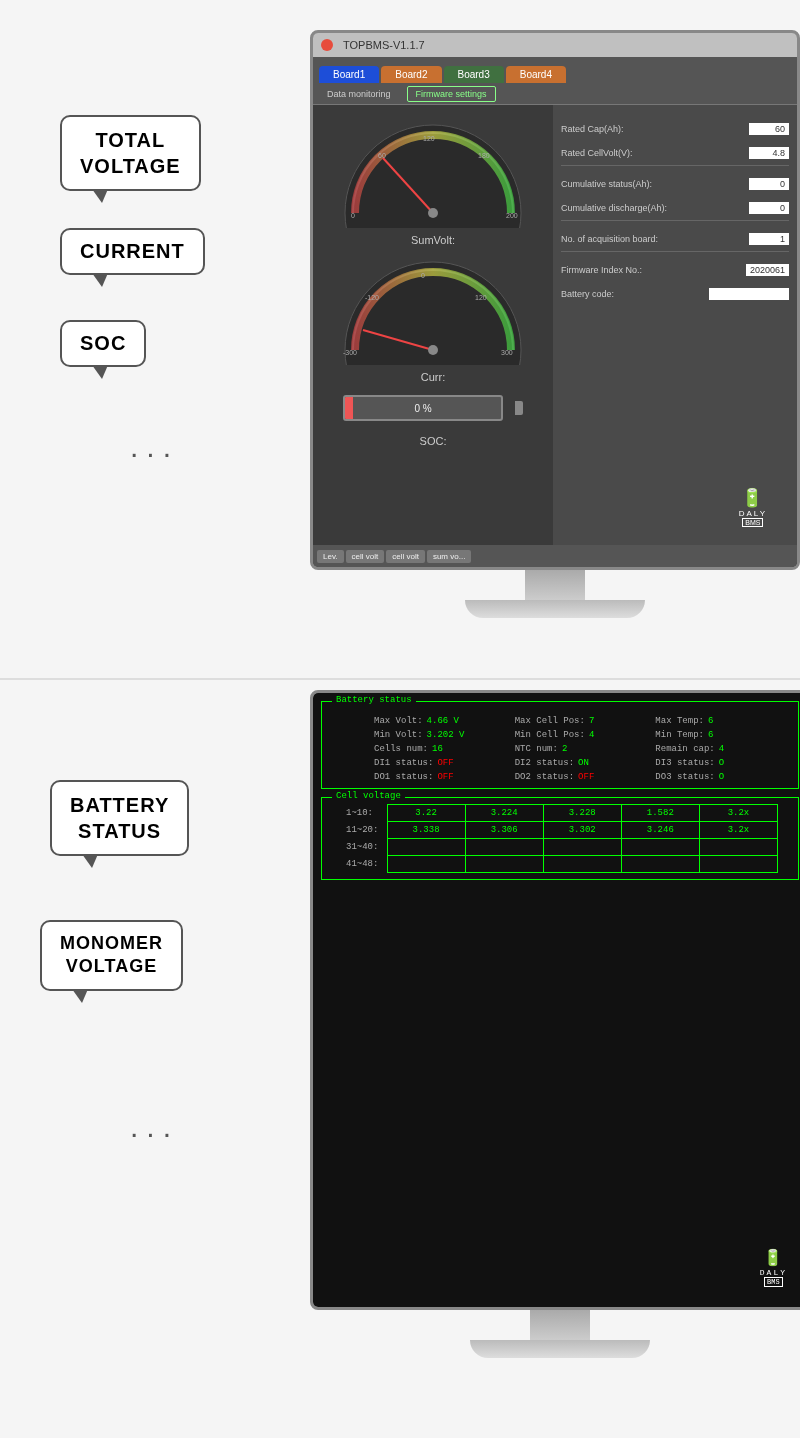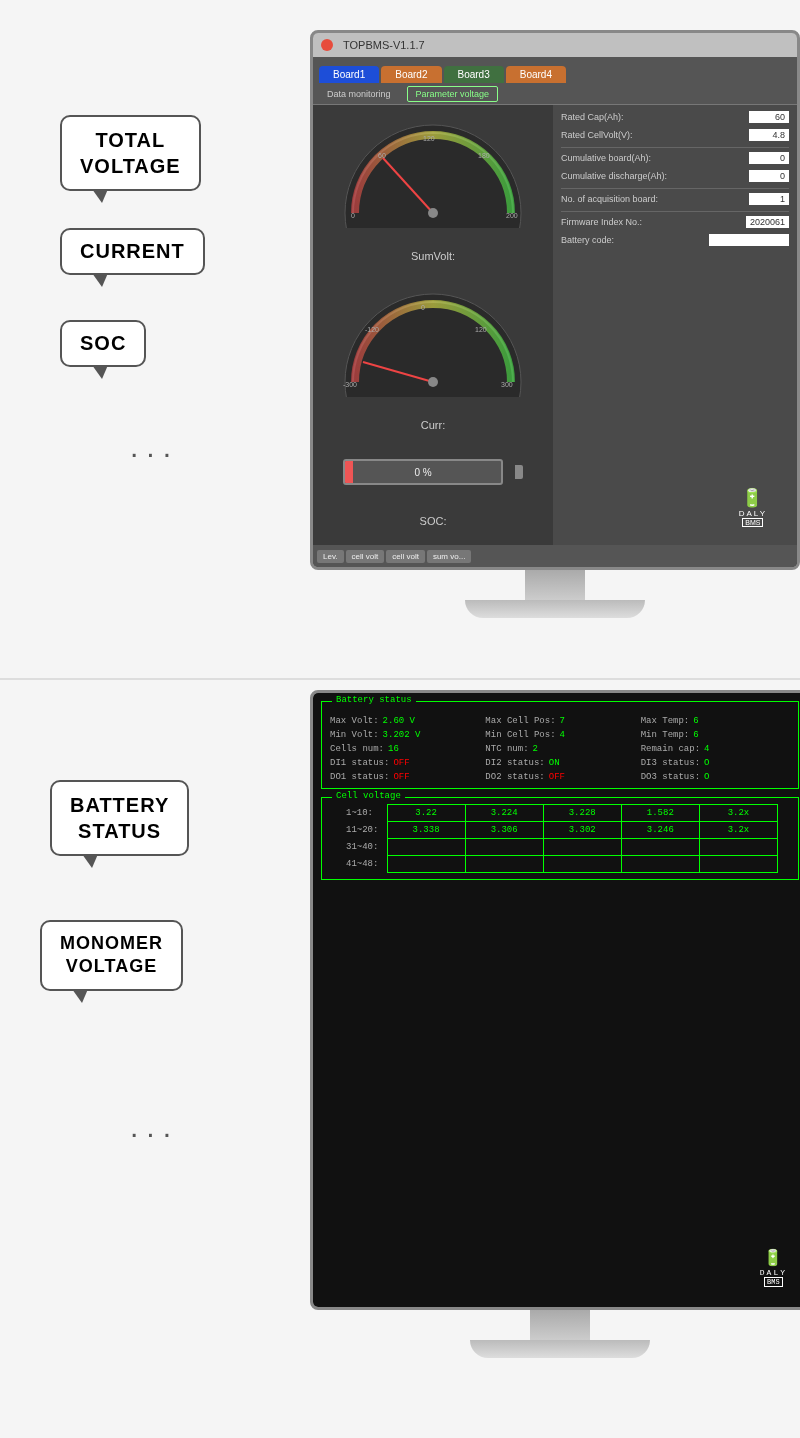--- a/index.html
+++ b/index.html
@@ -158,21 +158,21 @@
       display: flex;
       height: calc(100% - 72px);
     }
 
     .bms-left {
       width: 240px;
       display: flex;
       flex-direction: column;
       align-items: center;
       padding: 8px 4px;
-      gap: 20px;
+      gap: 4px;
     }
 
     .gauge-container {
       position: relative;
       width: 220px;
       height: 115px;
     }
 
     .gauge-label {
       text-align: center;
@@ -187,20 +187,21 @@
       padding: 6px 8px;
       font-size: 9px;
       color: #ddd;
     }
 
     .param-row {
       display: flex;
       justify-content: space-between;
       align-items: center;
       margin-bottom: 6px;
+      margin-top: 12px;
     }
     .param-label { color: #ccc; }
     .param-value {
       background: white;
       color: #333;
       padding: 1px 4px;
       min-width: 40px;
       text-align: right;
       font-size: 9px;
     }
@@ -467,21 +468,21 @@
 
         <div class="bms-tabs">
           <div class="bms-tab active">Board1</div>
           <div class="bms-tab orange">Board2</div>
           <div class="bms-tab green">Board3</div>
           <div class="bms-tab orange">Board4</div>
         </div>
 
         <div class="bms-subtabs">
           <div class="bms-subtab">Data monitoring</div>
-          <div class="bms-subtab active">Parameter voltage</div>
+          <div class="bms-subtab active">Firmware settings</div>
         </div>
 
         <div class="bms-content">
 
           <div class="bms-left">
 
             <div class="gauge-container">
               <svg class="gauge-svg" viewBox="0 0 220 115">
 
                 <defs>
@@ -539,21 +540,21 @@
             <div class="param-row">
               <span class="param-label">Rated Cap(Ah):</span>
               <span class="param-value">60</span>
             </div>
             <div class="param-row">
               <span class="param-label">Rated CellVolt(V):</span>
               <span class="param-value">4.8</span>
             </div>
             <hr class="divider-line">
             <div class="param-row">
-              <span class="param-label">Cumulative board(Ah):</span>
+              <span class="param-label">Cumulative status(Ah):</span>
               <span class="param-value">0</span>
             </div>
             <div class="param-row">
               <span class="param-label">Cumulative discharge(Ah):</span>
               <span class="param-value">0</span>
             </div>
             <hr class="divider-line">
             <div class="param-row">
               <span class="param-label">No. of acquisition board:</span>
               <span class="param-value">1</span>
@@ -612,25 +613,25 @@
 
   <div class="dots-bottom">...</div>
 
   <div class="monitor-bottom">
     <div class="monitor-screen-bottom">
       <div class="bms2-app">
 
         <div class="battery-status-section">
           <span class="section-title">Battery status</span>
 
-          <div style="display:grid; grid-template-columns: 1fr 1fr 1fr; gap: 4px 6px; margin-top:8px;">
+          <div style="display:grid; grid-template-columns: 1fr 1fr 1fr; gap: 4px 6px; margin-top:8px;margin-left:44px;">
 
             <div class="status-item">
               <span class="status-label">Max Volt:</span>
-              <span class="status-val">2.60 V</span>
+              <span class="status-val">4.66 V</span>
             </div>
             <div class="status-item">
               <span class="status-label">Max Cell Pos:</span>
               <span class="status-val">7</span>
             </div>
             <div class="status-item">
               <span class="status-label">Max Temp:</span>
               <span class="status-val">6</span>
             </div>
 

